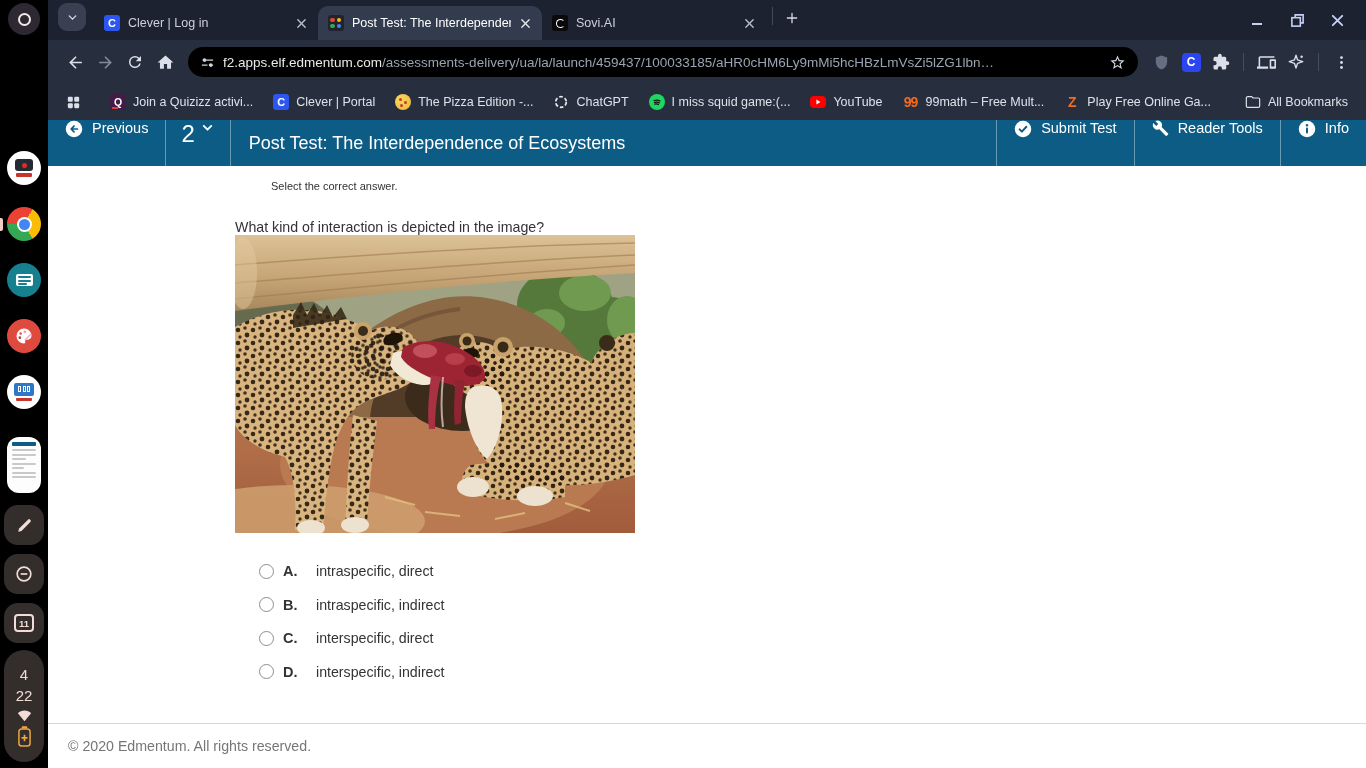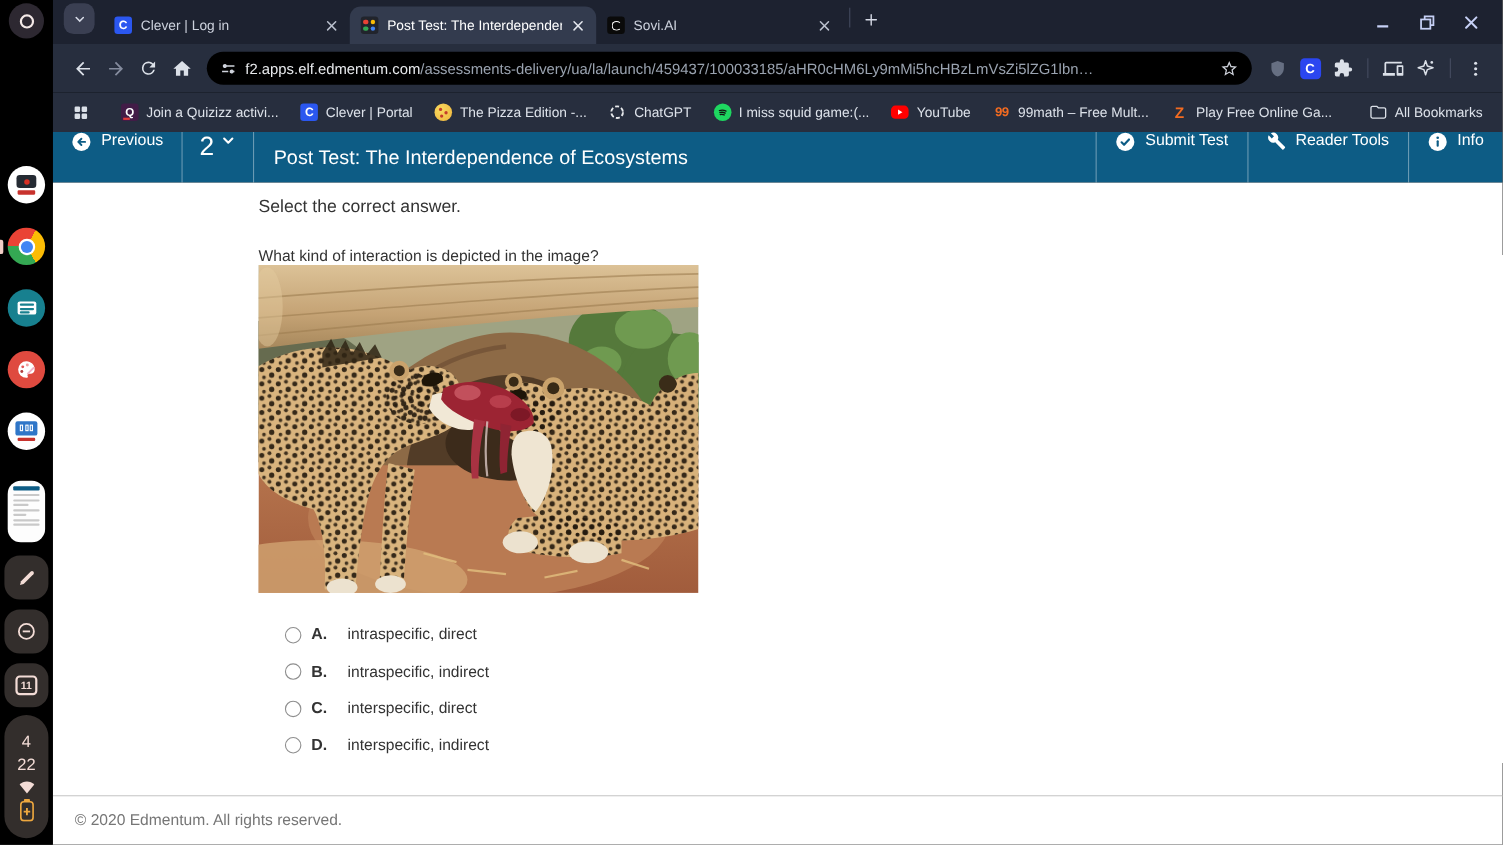--- a/index.html
+++ b/index.html
@@ -68,35 +68,35 @@
 
   
   #bookmarks { height:36px; background:#272e3e; display:flex; align-items:center; padding:0 12px; font-size:12.5px; color:#dde2ea; }
   .bm { display:flex; align-items:center; gap:7px; padding:0 10px; white-space:nowrap; }
   .bm-fav { width:16px; height:16px; flex:none; display:flex; align-items:center; justify-content:center; border-radius:3px; }
   .bm-q { background:#421c47; color:#fff; font-size:10.5px; font-weight:bold; position:relative; }
   .bm-q i { position:absolute; left:2px; bottom:1.5px; width:6px; height:2px; background:#e23b3b; }
   .bm-pizza { border-radius:50%; background:radial-gradient(circle at 35% 35%,#f8d95e,#edb33c); position:relative; }
   .bm-pizza i { position:absolute; width:3px; height:3px; border-radius:50%; background:#c43b2a; }
   .bm-yt { background:#f00; border-radius:4px; }
-  .bm-99 { color:#f26b21; font-weight:bold; font-size:12px; letter-spacing:-1px;font-family:Liberation Mono, monospace; }
+  .bm-99 { color:#f26b21; font-weight:bold; font-size:14px; letter-spacing:-1px; }
   .bm-z { color:#f26b21; font-weight:bold; font-size:14px; }
   .bm-spot { background:#1ed760; border-radius:50%; }
 
   
   #testnav { height:46px; background:#0d5c85; display:flex; align-items:stretch; color:#fff; }
   .nv { display:flex; align-items:flex-start; gap:9px; padding:0 17px; font-size:14.5px; white-space:nowrap; }
   .nv.bR { border-right:1px solid rgba(255,255,255,.38); }
   .nv.bL { border-left:1px solid rgba(255,255,255,.38); }
   #qnum { font-size:24px; gap:5px; padding:0 15px; }
   #navtitle { flex:1; display:flex; align-items:center; padding-left:18px; font-size:18px; overflow:hidden; white-space:nowrap; }
 
   
   #content { flex:1; background:#fff; padding:14px 0 0 187px; color:#333; overflow:hidden; }
-  #prompt { font-size:16px; margin-bottom:27px; }
+  #prompt { font-size:11px; margin-bottom:27px;margin-left:36px; }
   #qtext { font-size:14.2px; }
   #qimage { width:400px; height:298px; display:block; }
   #options { margin-top:28px; }
   .option { display:flex; align-items:center; height:20px; margin:0 0 13.5px 24px; }
   .radio { width:15px; height:15px; border:1.4px solid #8e8e8e; border-radius:50%; background:#fff; flex:none; }
   .opt-letter { margin-left:9px; width:33px; font-weight:bold; font-size:14.5px; color:#333; }
   .opt-text { font-size:14.2px; color:#333; }
 
   
   #footer { height:45px; background:#fff; border-top:1px solid #d8d8d8; display:flex; align-items:center; padding-left:20px; color:#767676; font-size:14.2px; }

